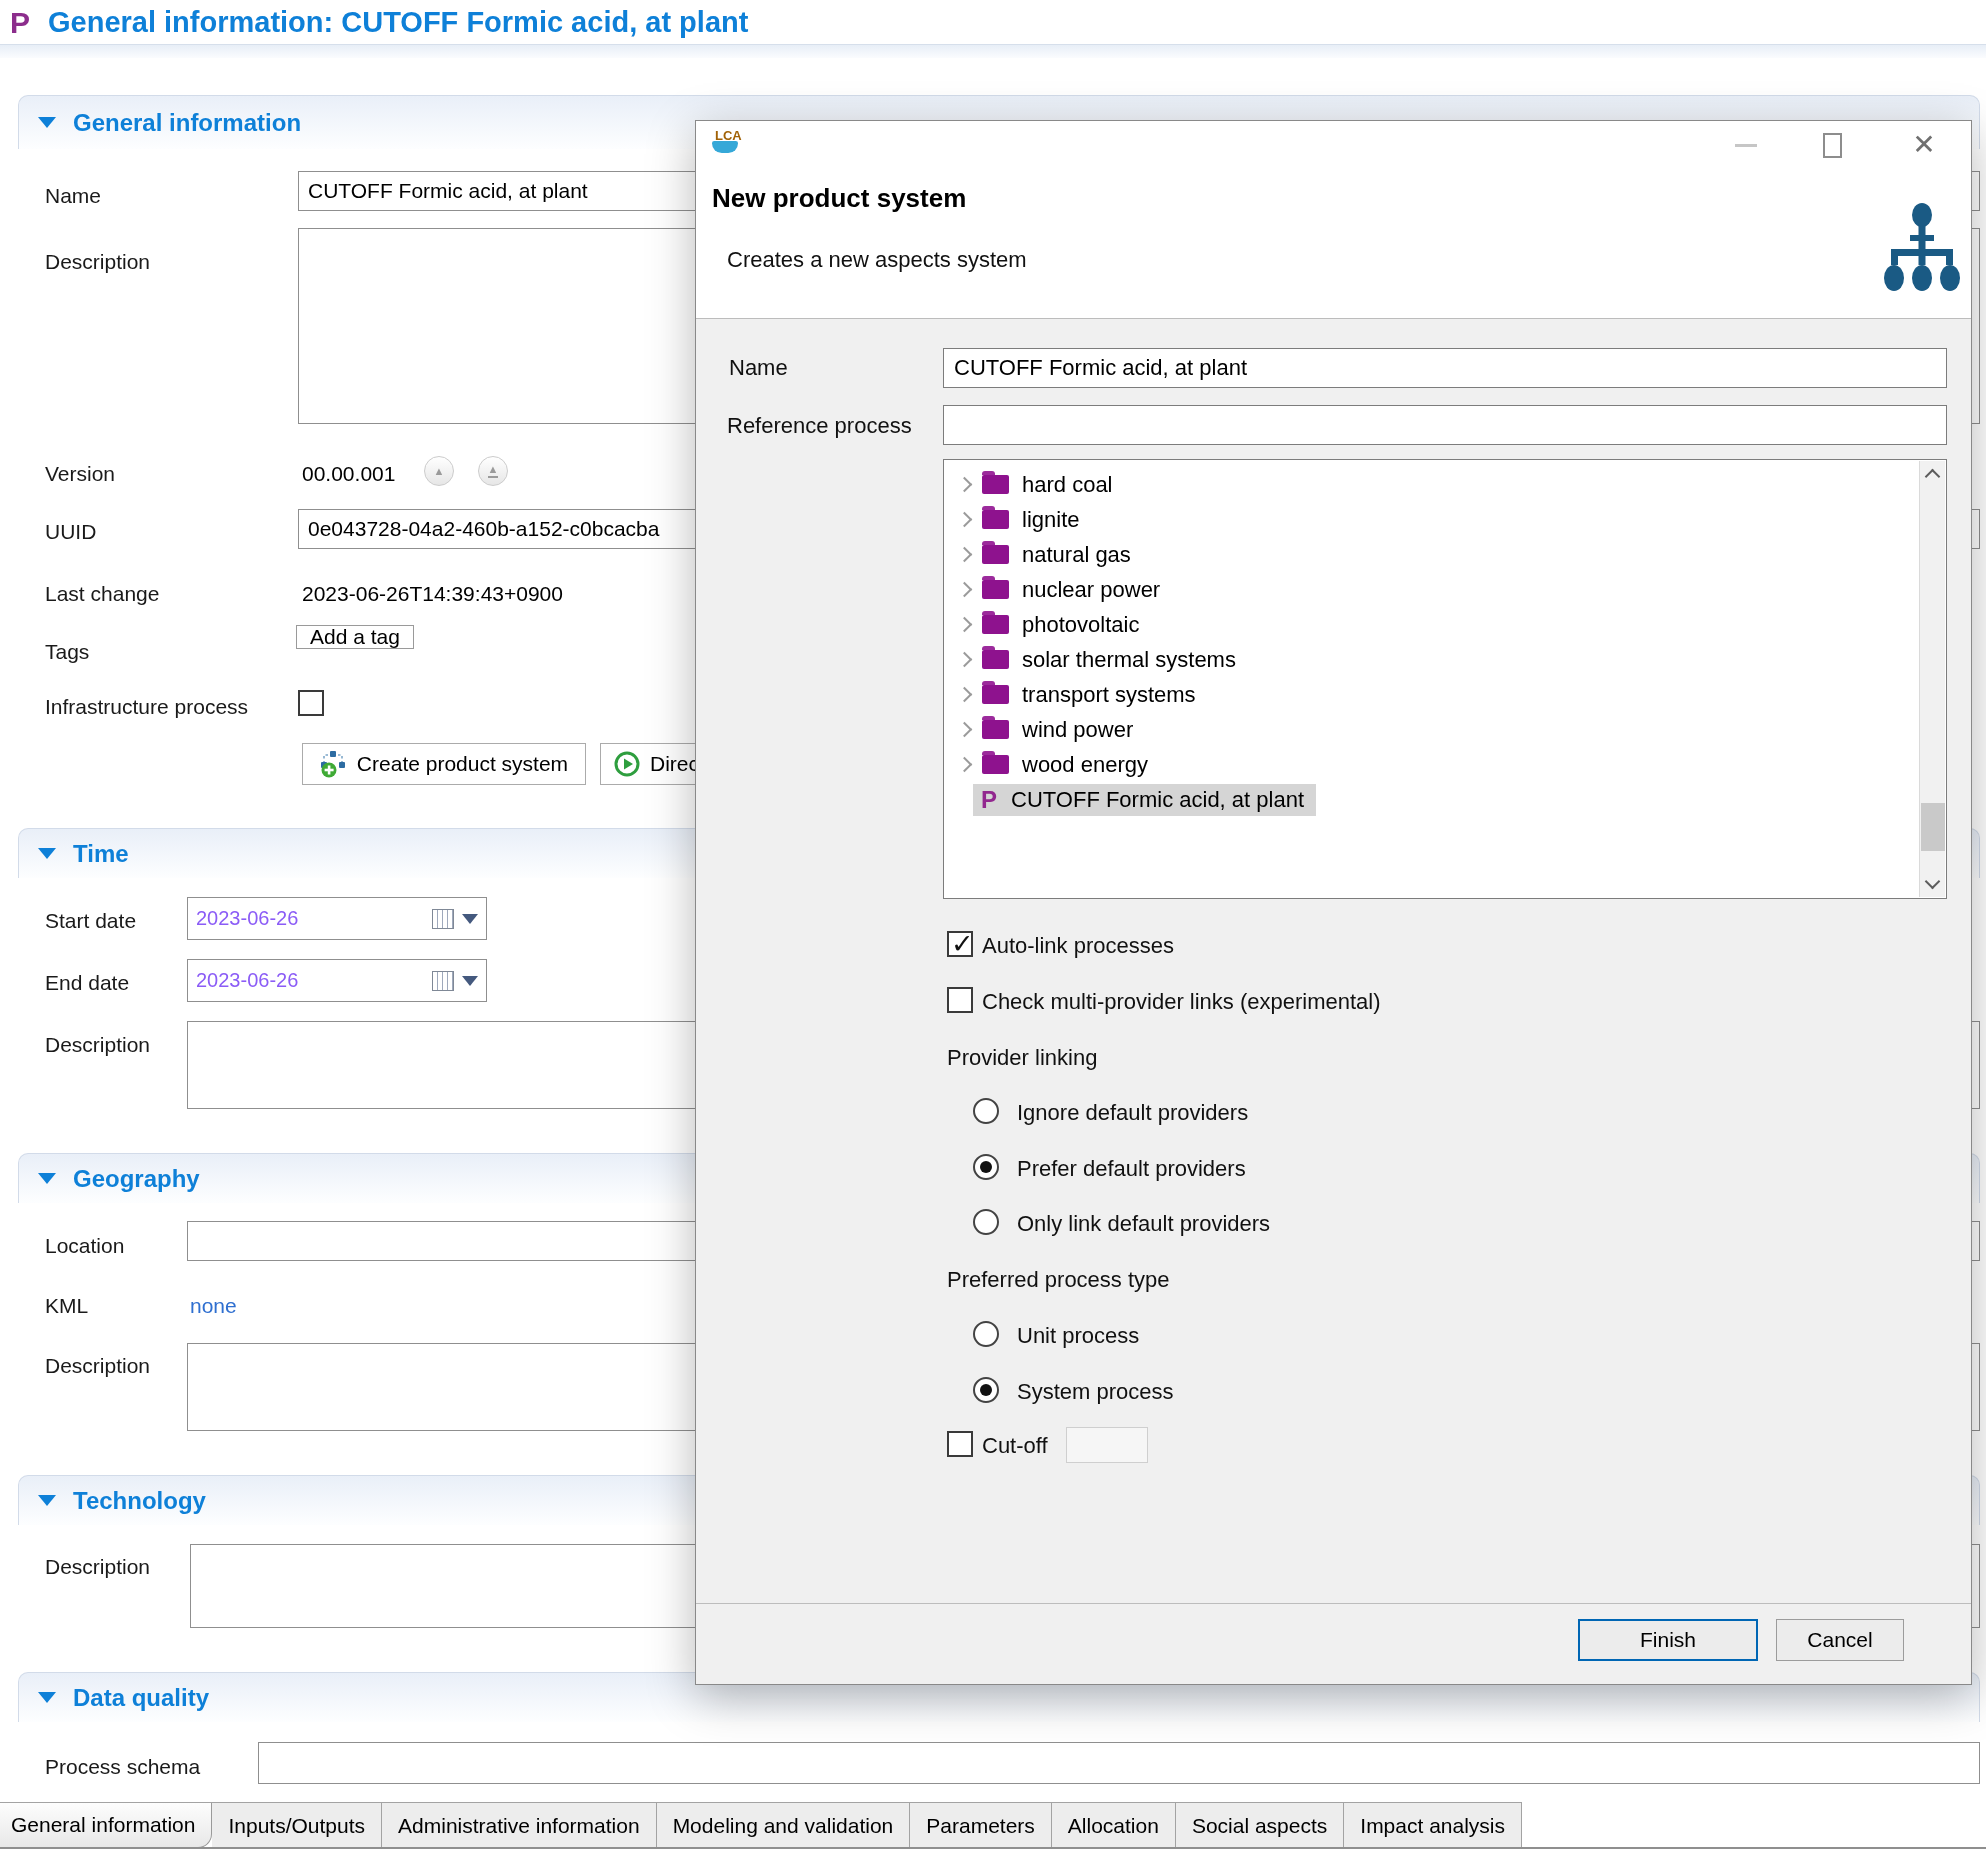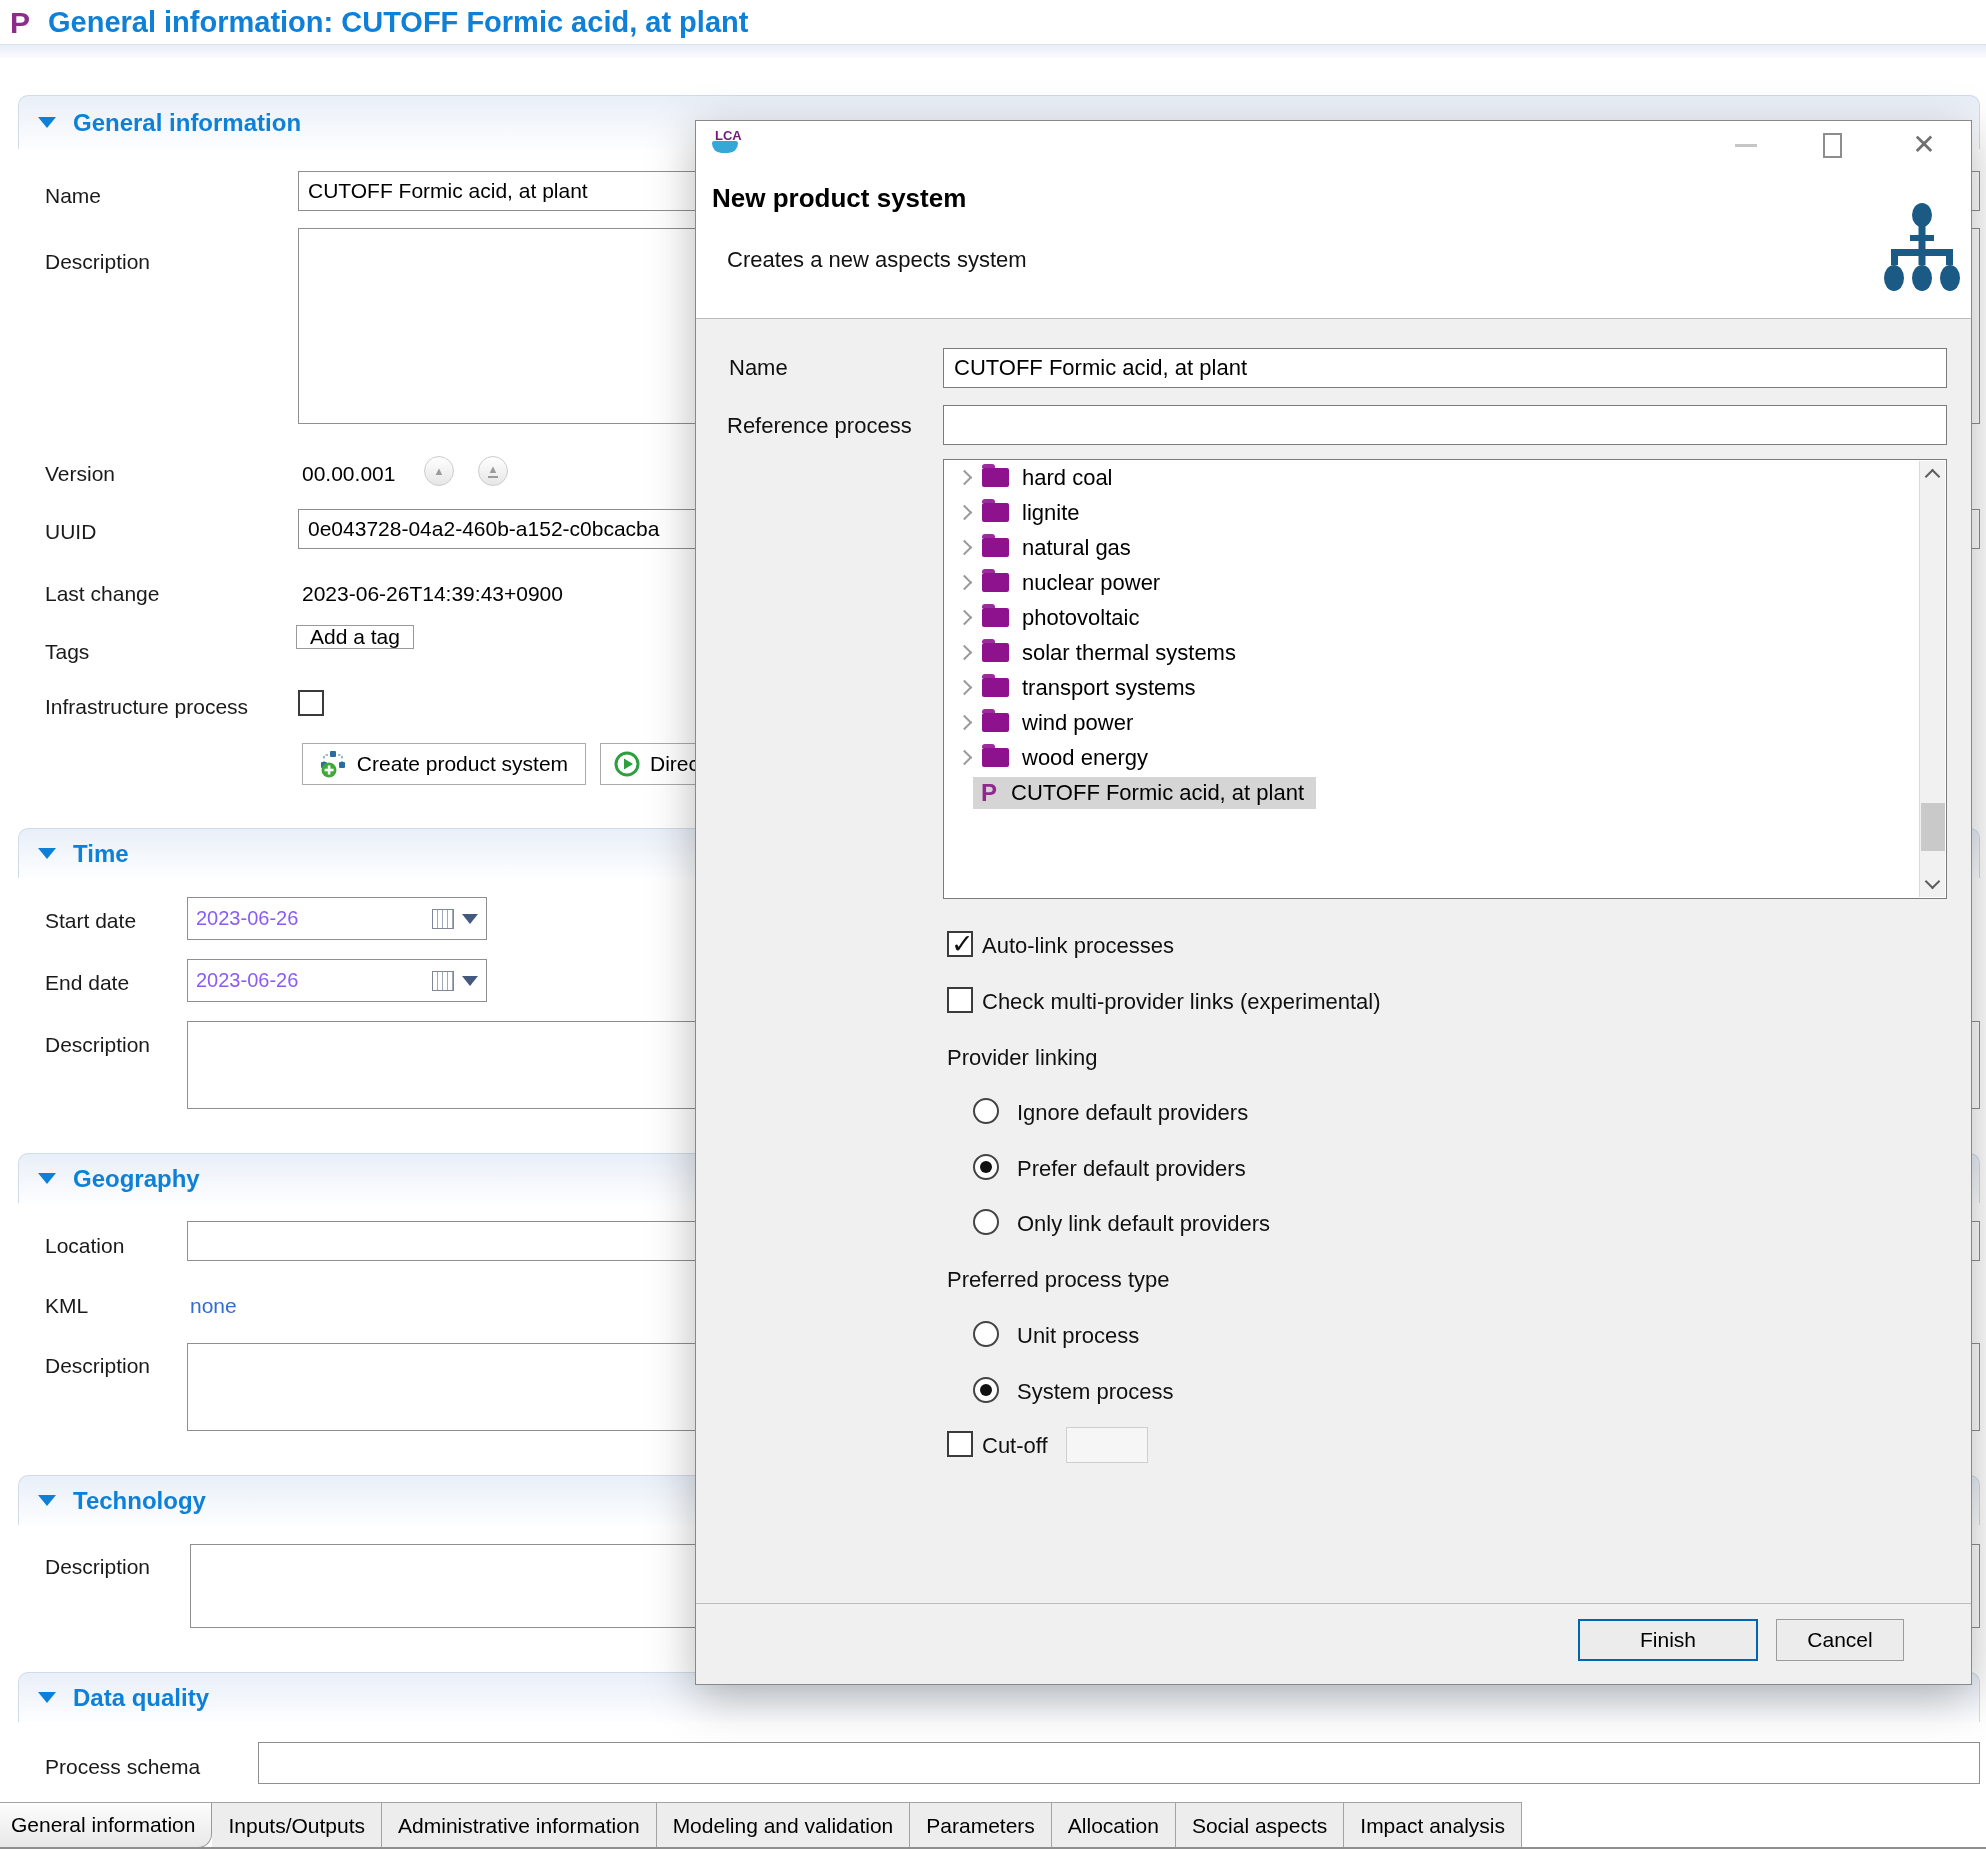--- a/index.html
+++ b/index.html
@@ -38,30 +38,30 @@
   .tabbar{position:absolute;left:-6px;top:1802px;height:46px;display:flex;border-top:1px solid #a3a3a3}
   .tab{background:#ededed;border-right:1px solid #a3a3a3;display:flex;align-items:center;padding:0 16px;font-size:21px;color:#000;white-space:nowrap}
   .tab.active{background:linear-gradient(180deg,#fdfdfd,#e8e8e8);border:1px solid #9a9a9a;border-top:none;border-radius:0 0 14px 0}
   .tabline{position:absolute;left:0;top:1847px;width:1986px;height:2px;background:#8f8f8f}
   
   .dialog{position:absolute;left:695px;top:120px;width:1277px;height:1565px;background:#f0f0f0;border:1px solid #898989;box-shadow:0 12px 45px rgba(0,0,0,.28)}
   .dlg-head{position:absolute;left:0;top:0;width:100%;height:198px;background:#fff;border-bottom:1px solid #bcbcbc}
   .dlg-title{position:absolute;left:16px;top:62px;font-size:26px;font-weight:bold;color:#000;white-space:nowrap}
   .dlg-sub{position:absolute;left:31px;top:126px;font-size:22px;color:#111;white-space:nowrap}
   .lca-logo{position:absolute;left:16px;top:8px;width:32px;height:34px}
-  .lca-txt{display:block;font-size:13px;font-weight:bold;color:#701a75;line-height:13px;margin-left:3px}
+  .lca-txt{display:block;font-size:13px;font-weight:bold;color:#a16207;line-height:13px;margin-left:3px}
   .lca-arc{width:26px;height:12px;background:#35a8d8;border-radius:3px 3px 13px 13px;margin-top:-1px}
   .wbtn{position:absolute;top:6px;width:36px;height:36px;display:flex;align-items:center;justify-content:center}
   .minglyph{width:22px;height:3px;background:#c6c6c6}
   .maxglyph{width:19px;height:25px;border:2px solid #8d8d8d;background:#fff}
   .closeglyph{font-size:28px;color:#707070;line-height:28px}
   .dlg-lbl{position:absolute;font-size:22px;color:#111;white-space:nowrap}
   .dlg-inp{position:absolute;width:1004px;height:40px;background:#fff;border:1px solid #7c7c7c;font-size:22px;padding:0 10px;line-height:38px;color:#000;white-space:nowrap;overflow:hidden}
   
-  .tree{position:absolute;left:247px;top:338px;width:1004px;height:440px;background:#fff;border:1px solid #7c7c7c;overflow:hidden}
+  .tree{position:absolute;left:247px;top:338px;width:1004px;height:440px;background:#fff;border:1px solid #7c7c7c;padding-top:7px;overflow:hidden}
   .trow{height:35px;display:flex;align-items:center}
   .chev{width:11px;height:11px;border-right:2px solid #9b9b9b;border-bottom:2px solid #9b9b9b;transform:rotate(-45deg);margin-left:15px;margin-right:12px;flex:none}
   .folder{position:relative;width:27px;height:19px;background:#8e128e;border-radius:2px;margin-right:13px;flex:none}
   .folder::before{content:"";position:absolute;top:-4px;left:0;width:13px;height:4px;background:#9c2b9c;border-radius:3px 3px 0 0}
   .tlabel{font-size:22px;color:#000;white-space:nowrap}
   .selwrap{display:flex;align-items:center;background:#d5d5d5;margin-left:29px;padding:2px 12px 2px 8px}
   .picon{font-size:24px;font-weight:bold;color:#92278f;margin-right:14px}
   .sbar{position:absolute;top:1px;right:1px;bottom:1px;width:26px;background:#f1f1f1;border-left:1px solid #dadada}
   .sarrow{position:absolute;left:7px;width:11px;height:11px;border-right:2px solid #5d5d5d;border-bottom:2px solid #5d5d5d}
   .sarrow.up{top:10px;transform:rotate(-135deg)}

